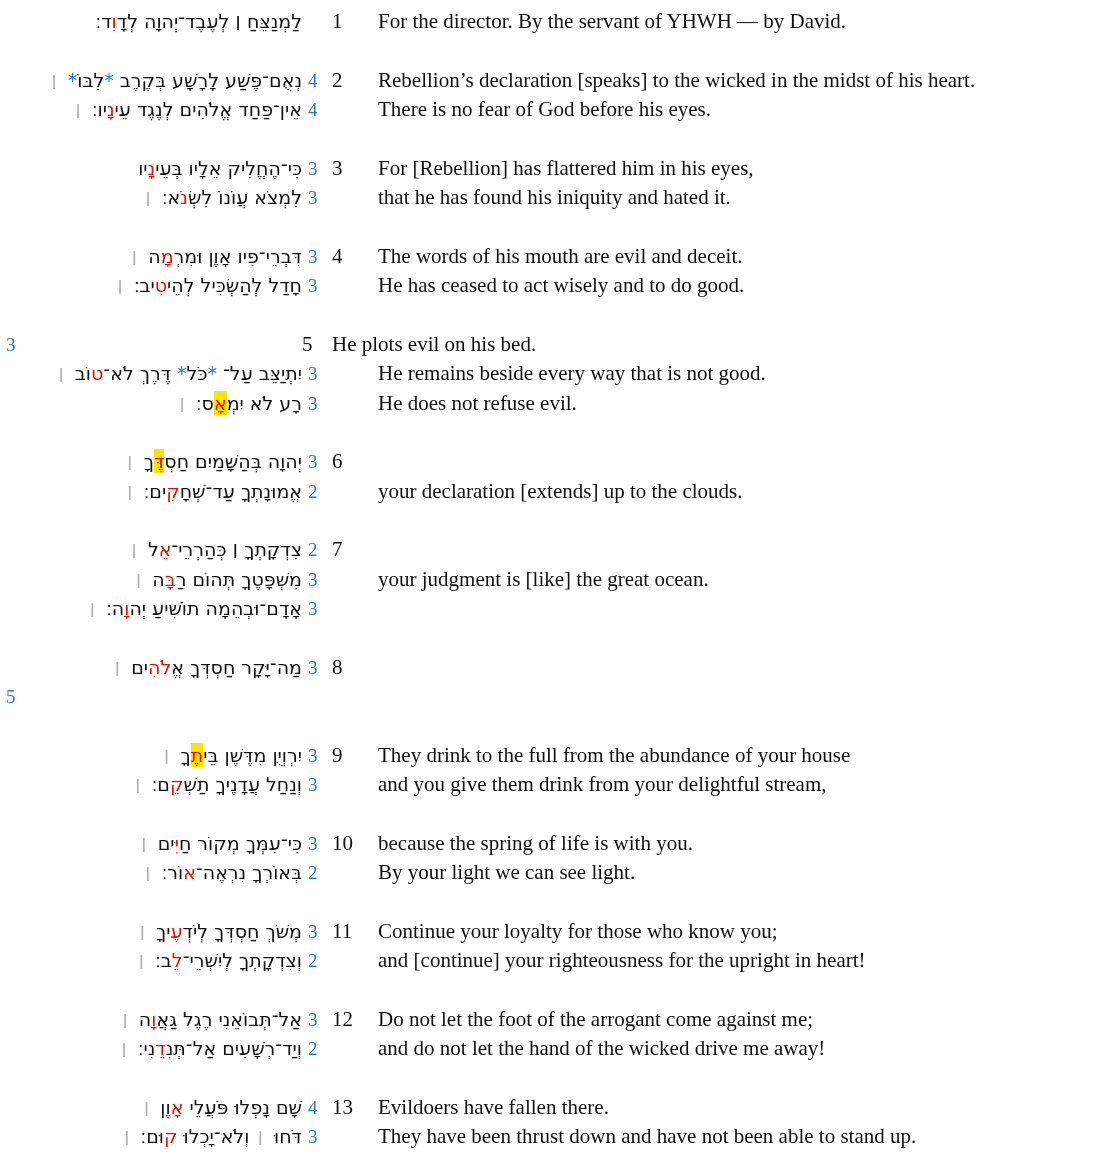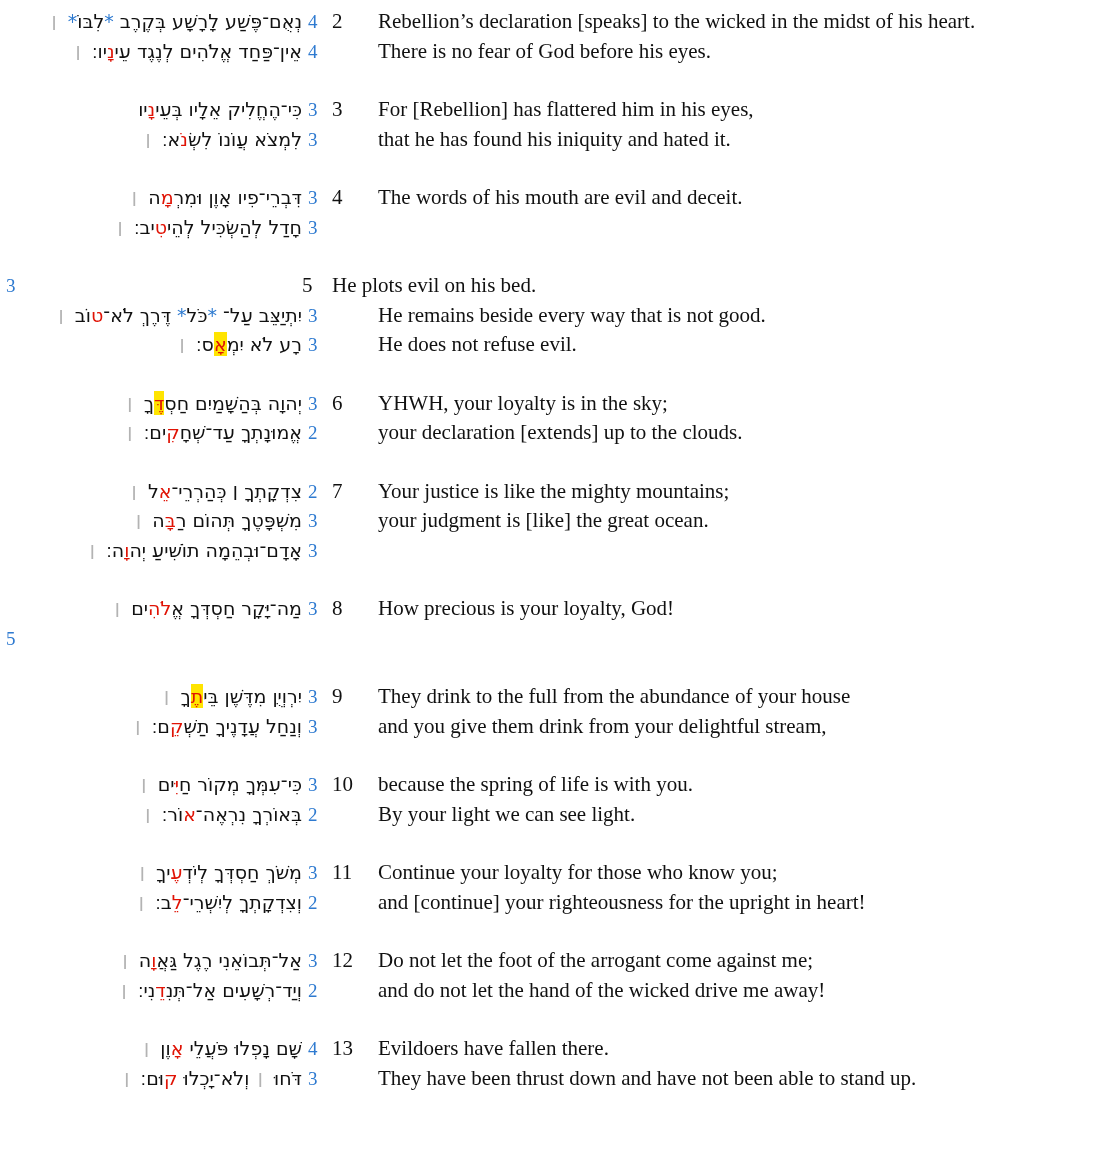--- a/index.html
+++ b/index.html
@@ -54,20 +54,28 @@
     white-space: nowrap;
   }
 </style>
 </head>
 <body>
 
 <main class="page">
   <div id="verses">
       <section class="verse">
         <div class="row">
+          <div class="heb" dir="rtl"><span>לַמְנַצֵּחַ ׀ לְעֶבֶד־יְהוָה לְדָ</span><span class="red">וִ</span><span>ד׃</span></div>
+          <div class="cnt"></div>
+          <div class="num">1</div>
+          <div class="eng">For the director. By the servant of YHWH — by David.</div>
+        </div>
+      </section>
+      <section class="verse">
+        <div class="row">
           <div class="heb" dir="rtl"><span>נְאֻם־פֶּשַׁע לָרָשָׁע בְּקֶרֶב </span><span class="blue">*</span><span>לִבּוֹ</span><span class="blue">*</span><span class="bar"> ׀</span></div>
           <div class="cnt">4</div>
           <div class="num">2</div>
           <div class="eng">Rebellion’s declaration [speaks] to the wicked in the midst of his heart.</div>
         </div>
         <div class="row">
           <div class="heb" dir="rtl"><span>אֵין־פַּחַד אֱלֹהִים לְנֶגֶד עֵי</span><span class="red">נָ</span><span>יו׃</span><span class="bar"> ׀</span></div>
           <div class="cnt">4</div>
           <div class="num"></div>
           <div class="eng">There is no fear of God before his eyes.</div>
@@ -91,20 +99,21 @@
         <div class="row">
           <div class="heb" dir="rtl"><span>דִּבְרֵי־פִיו אָוֶן וּמִרְ</span><span class="red">מָ</span><span>ה</span><span class="bar"> ׀</span></div>
           <div class="cnt">3</div>
           <div class="num">4</div>
           <div class="eng">The words of his mouth are evil and deceit.</div>
         </div>
         <div class="row">
           <div class="heb" dir="rtl"><span>חָדַל לְהַשְׂכִּיל לְהֵי</span><span class="red">טִ</span><span>יב׃</span><span class="bar"> ׀</span></div>
           <div class="cnt">3</div>
           <div class="num"></div>
+          <div class="eng">He has ceased to act wisely and to do good.</div>
         </div>
       </section>
       <section class="verse">
         <div class="row">
           <div class="cnt">3</div>
           <div class="num">5</div>
           <div class="eng">He plots evil on his bed.</div>
         </div>
         <div class="row">
           <div class="heb" dir="rtl"><span>יִתְיַצֵּב עַל־ </span><span class="blue">*</span><span>כֹּל</span><span class="blue">*</span><span> דֶּרֶךְ לֹא־</span><span class="red">ט</span><span>וֹב</span><span class="bar"> ׀</span></div>
@@ -117,54 +126,51 @@
           <div class="cnt">3</div>
           <div class="num"></div>
           <div class="eng">He does not refuse evil.</div>
         </div>
       </section>
       <section class="verse">
         <div class="row">
           <div class="heb" dir="rtl"><span>יְהוָה בְּהַשָּׁמַיִם חַסְ</span><span class="hl">דֶּ</span><span>ךָ</span><span class="bar"> ׀</span></div>
           <div class="cnt">3</div>
           <div class="num">6</div>
-          <div class="eng">YHWH, your loyalty is in the sky;</div>
         </div>
         <div class="row">
           <div class="heb" dir="rtl"><span>אֱמוּנָתְךָ עַד־שְׁחָ</span><span class="red">קִ</span><span>ים׃</span><span class="bar"> ׀</span></div>
           <div class="cnt">2</div>
           <div class="num"></div>
           <div class="eng">your declaration [extends] up to the clouds.</div>
         </div>
       </section>
       <section class="verse">
         <div class="row">
           <div class="heb" dir="rtl"><span>צִדְקָתְךָ ׀ כְּהַרְרֵי־</span><span class="red">אֵ</span><span>ל</span><span class="bar"> ׀</span></div>
           <div class="cnt">2</div>
           <div class="num">7</div>
-          <div class="eng">Your justice is like the mighty mountains;</div>
         </div>
         <div class="row">
           <div class="heb" dir="rtl"><span>מִשְׁפָּטֶךָ תְּהוֹם רַ</span><span class="red">בָּ</span><span>ה</span><span class="bar"> ׀</span></div>
           <div class="cnt">3</div>
           <div class="num"></div>
           <div class="eng">your judgment is [like] the great ocean.</div>
         </div>
         <div class="row">
           <div class="heb" dir="rtl"><span>אָדָם־וּבְהֵמָה תוֹשִׁיעַ יְה</span><span class="red">וָ</span><span>ה׃</span><span class="bar"> ׀</span></div>
           <div class="cnt">3</div>
           <div class="num"></div>
         </div>
       </section>
       <section class="verse">
         <div class="row">
           <div class="heb" dir="rtl"><span>מַה־יָּקָר חַסְדְּךָ אֱ</span><span class="red">לֹהִ</span><span>ים</span><span class="bar"> ׀</span></div>
           <div class="cnt">3</div>
           <div class="num">8</div>
-          <div class="eng">How precious is your loyalty, God!</div>
         </div>
         <div class="row">
           <div class="cnt">5</div>
           <div class="num"></div>
         </div>
       </section>
       <section class="verse">
         <div class="row">
           <div class="heb" dir="rtl"><span>יִרְוְיֻן מִדֶּשֶׁן בֵּי</span><span class="hl">תֶ</span><span>ךָ</span><span class="bar"> ׀</span></div>
           <div class="cnt">3</div>

